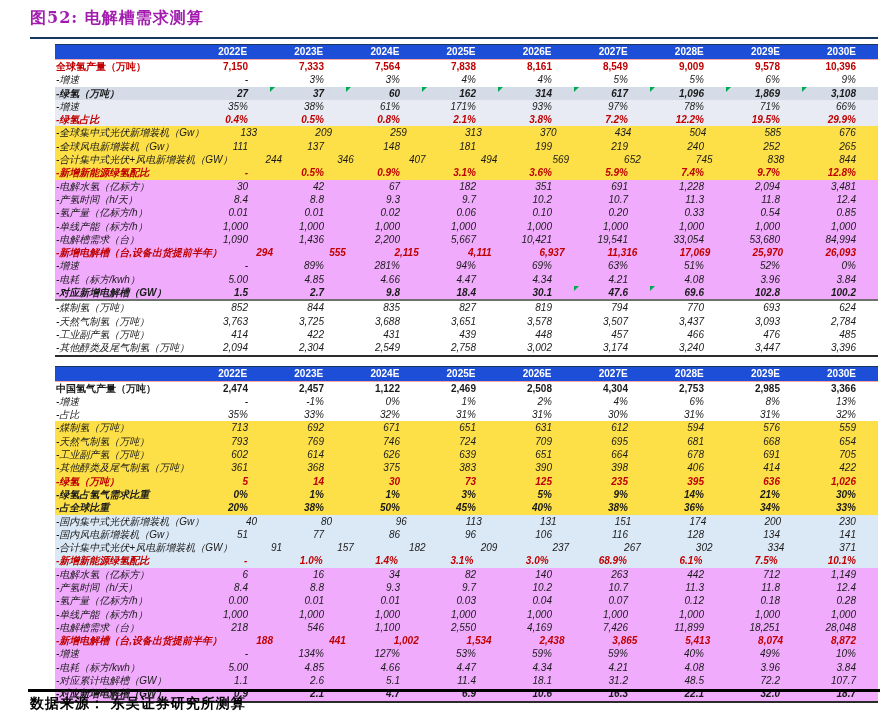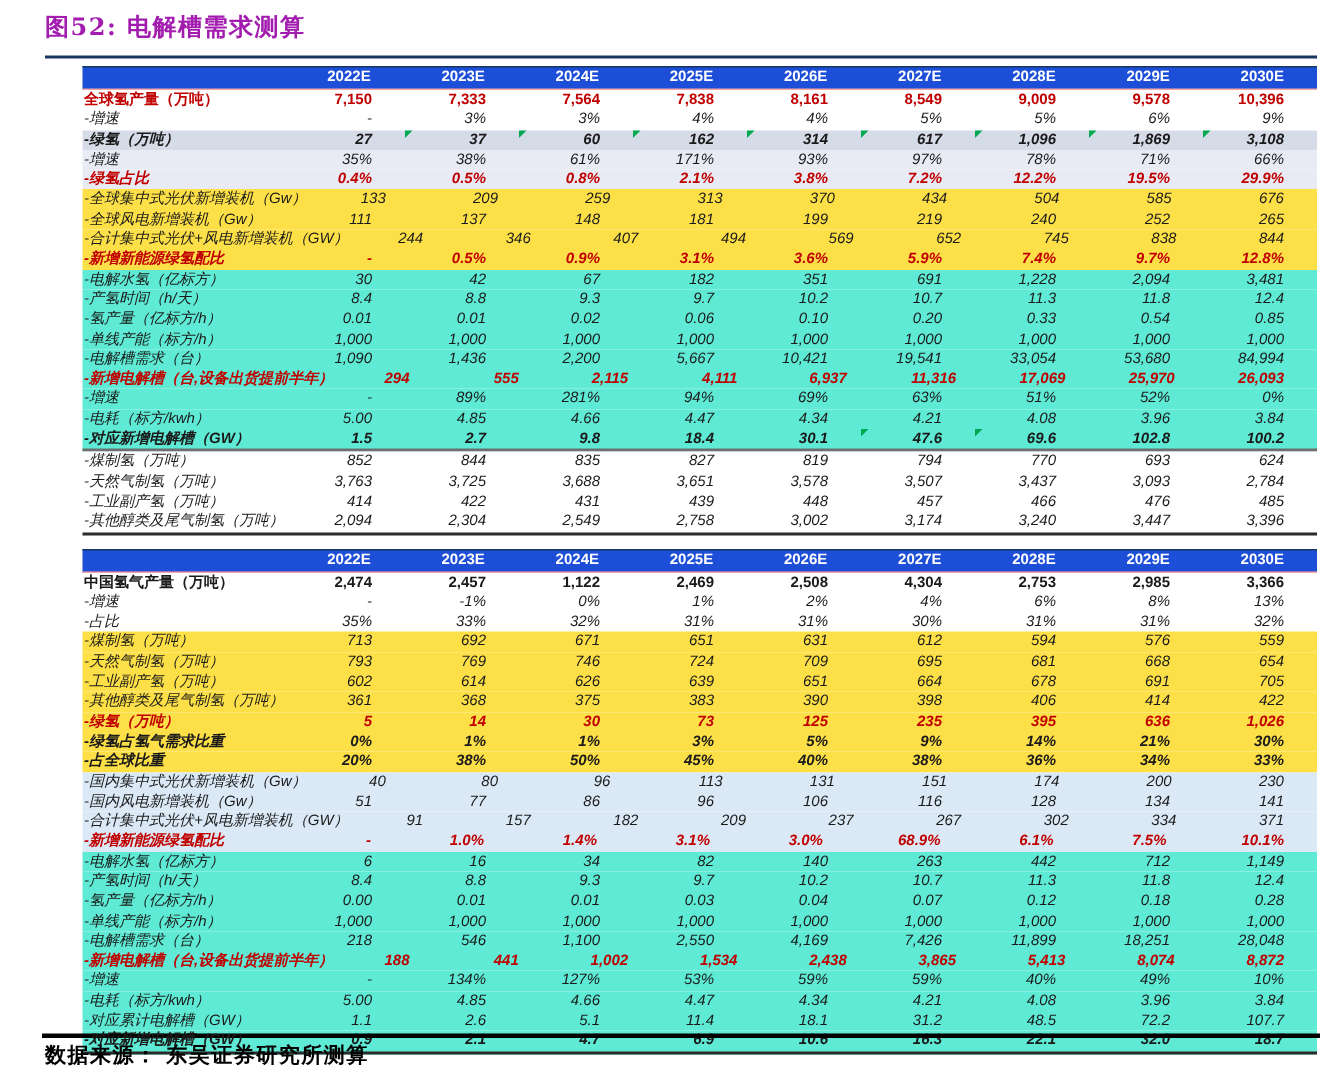--- a/index.html
+++ b/index.html
@@ -17,21 +17,21 @@
                 text-align:right;padding-right:22px;}
   .row{display:flex;height:13.3px;line-height:13.3px;font-size:10px;color:#1a1a1a;}
   .row .lblcell{flex:0 0 138px;padding-left:1px;white-space:nowrap;overflow:visible;z-index:2;}
   .row .valcell{flex:1 1 0;text-align:right;padding-right:22px;position:relative;
                 font-variant-numeric:tabular-nums;}
   .bg-white{background:#ffffff;}
   .bg-blue1{background:#D5DBE7;}
   .bg-blue2{background:#E9EBF4;}
   .bg-gray{background:#fde047;}
   .bg-sky{background:#DBE9F6;gap:28px;}
-  .bg-green{background:#5eead4;justify-content:flex-end;}
+  .bg-green{background:#f0abfc;}
   .red{color:#C00000;}
   .bold{font-weight:bold;}
   .it{font-style:italic;}
   .rule-mid{border-bottom:2px solid #6f6f6f;}
   .rule-end{border-bottom:2px solid #2b2b2b;}
   .flag{position:absolute;left:0;top:0;width:0;height:0;
         border-top:5px solid #00A94F;border-right:5px solid transparent;}
   .src-rule{position:absolute;left:28px;top:689px;width:852px;height:3px;background:#000;}
   .source{position:absolute;left:30px;top:695px;font-family:"DejaVu Serif",serif;
           font-weight:bold;font-size:14px;color:#000000;letter-spacing:1px;}

